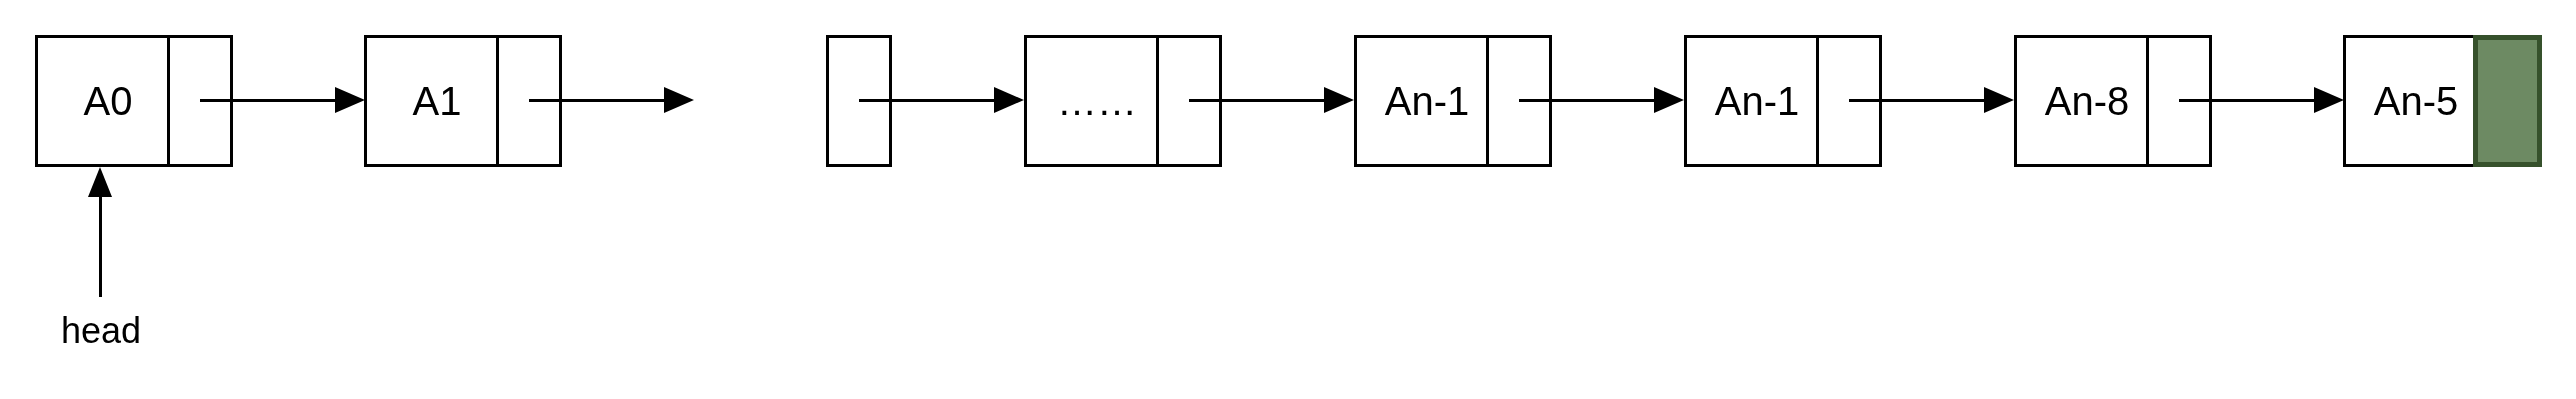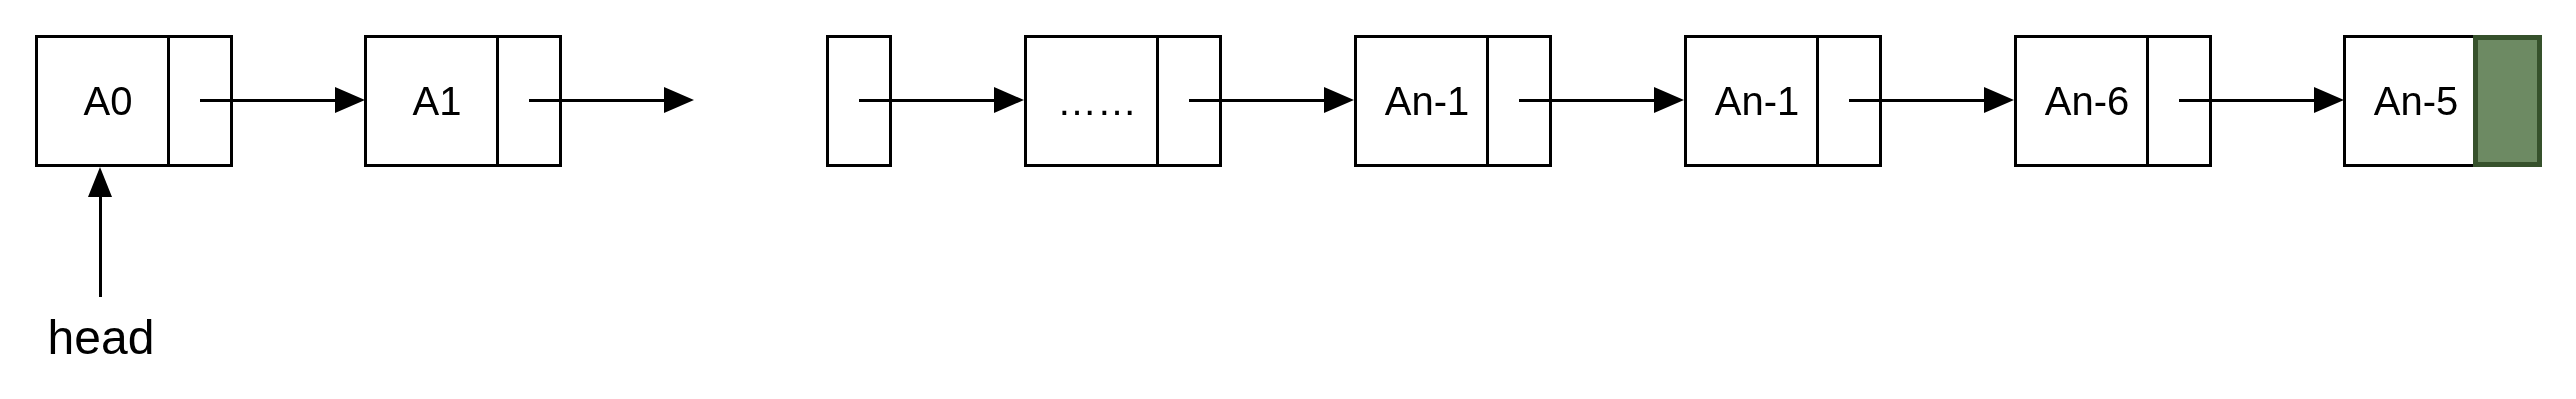--- a/index.html
+++ b/index.html
@@ -95,21 +95,21 @@
     border-left: 12.4px solid transparent;
     border-right: 12.4px solid transparent;
     border-bottom: 30px solid #000000;
   }
   .head-label {
     position: absolute;
     left: 35px;
     top: 310px;
     width: 132px;
     text-align: center;
-    font-size: 48px;
+    font-size: 36px;
     color: #000000;
   }
 </style>
 </head>
 <body>
 
 <div id="canvas">
 
   <div class="node" style="left:35px">
     <div class="cell data">
@@ -145,21 +145,21 @@
 
   <div class="node" style="left:1684px">
     <div class="cell data">
       <span class="lbl">An-1</span>
     </div>
     <div class="cell ptr"></div>
   </div>
 
   <div class="node" style="left:2014px">
     <div class="cell data">
-      <span class="lbl">An-6</span>
+      <span class="lbl">An-8</span>
     </div>
     <div class="cell ptr"></div>
   </div>
 
   <div class="node" style="left:2343px">
     <div class="cell data">
       <span class="lbl">An-5</span>
     </div>
     <div class="cell ptr null"></div>
   </div>

